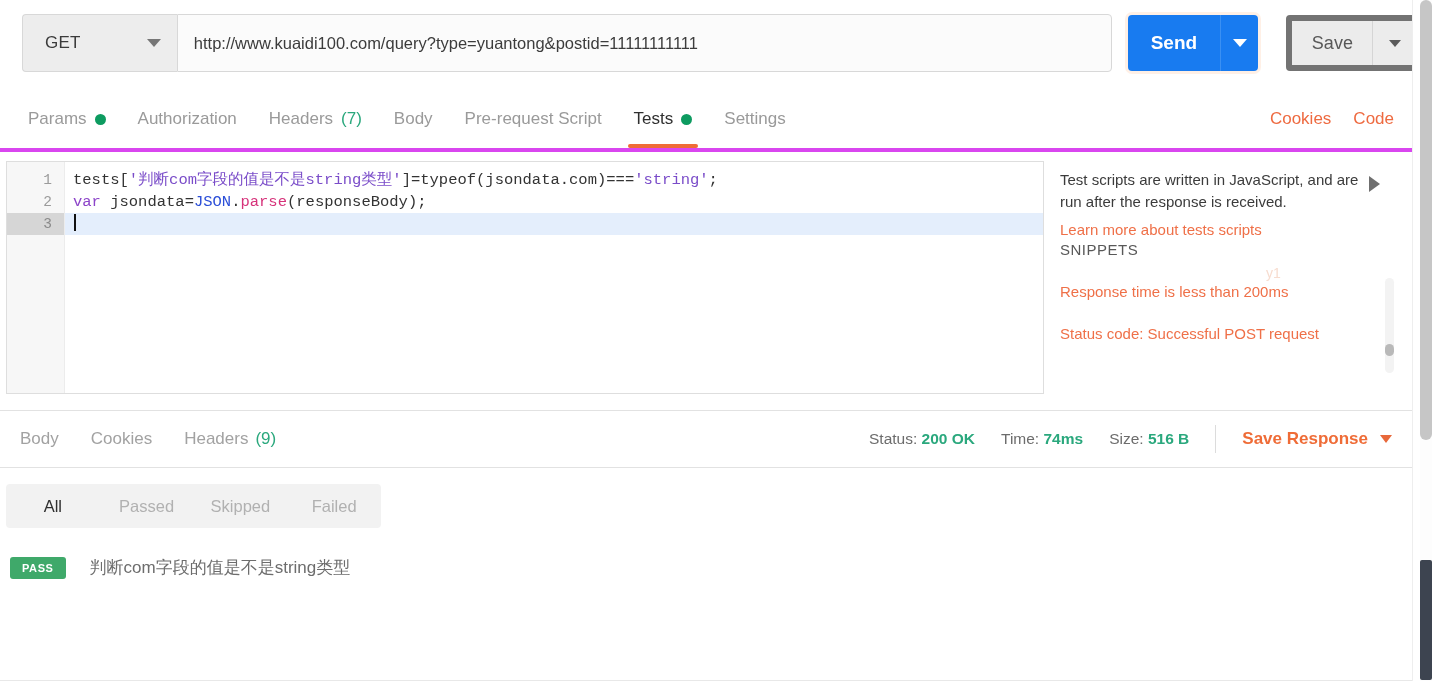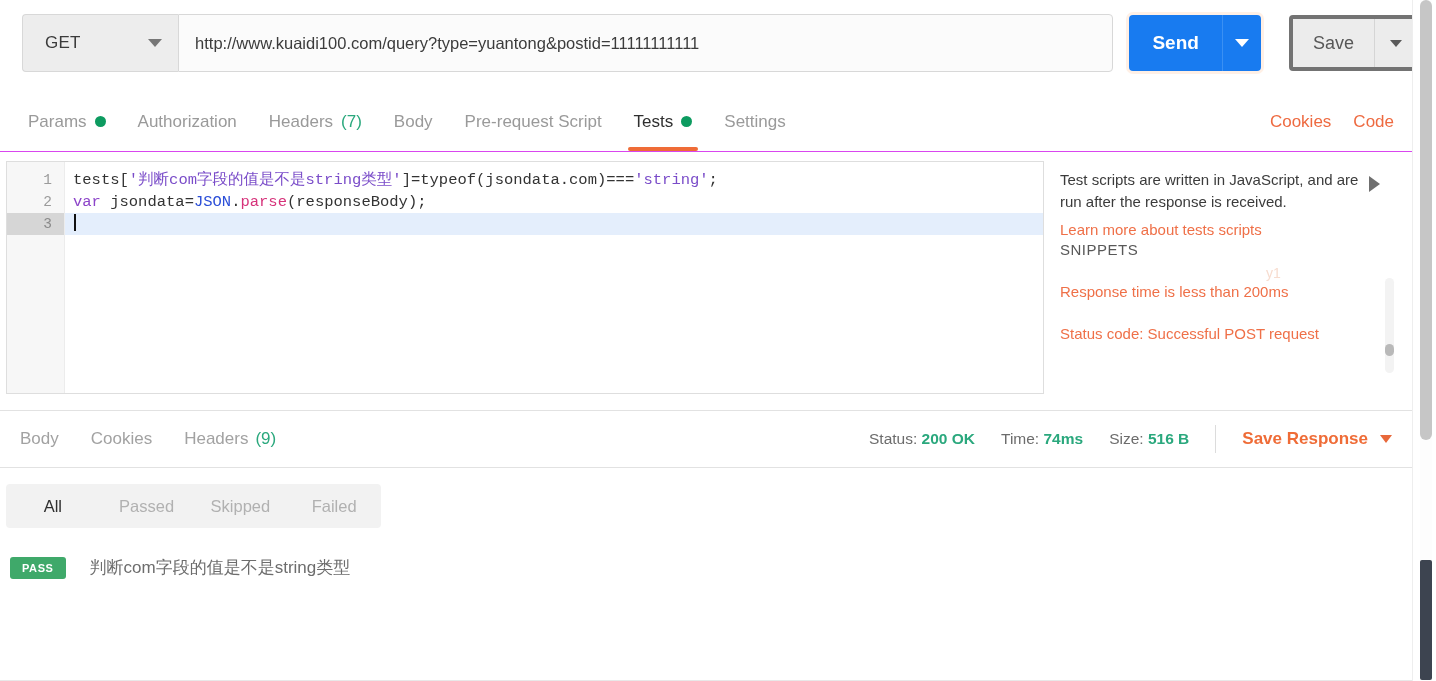--- a/index.html
+++ b/index.html
@@ -103,21 +103,21 @@
     width: 44px;
     background: #187bf0;
     border-left: 1px solid #3a90f3;
     display: flex; align-items: center; justify-content: center;
     cursor: pointer;
   }
   .save-group {
     margin-left: 28px;
     height: 56px;
     display: flex;
-    border: 4px solid #737373;
+    border: 6px solid #737373;
     border-radius: 4px;
     overflow: hidden;
     justify-content: flex-end;
   }
   .save-btn {
     width: 92px;
     background: #ececec;
     color: #585858;
     font-size: 18px;
     display: flex; align-items: center; justify-content: center;
@@ -129,23 +129,23 @@
     border-left: 1px solid #d5d5d5;
     display: flex; align-items: center; justify-content: center;
     cursor: pointer;
   }
 
   
   .req-tabs {
     position: absolute;
     left: 0; top: 92px;
     width: 1412px; height: 60px;
-    border-bottom: 1px solid #d946ef;
-    display: flex;
-    align-items: center;
+    border-bottom: 4px solid #d946ef;
+    display: flex;
+    align-items: flex-end;
     padding-left: 12px;
   }
   .rtab {
     position: relative;
     height: 58px;
     display: flex;
     align-items: center;
     gap: 8px;
     padding: 0 16px;
     font-size: 17px;

